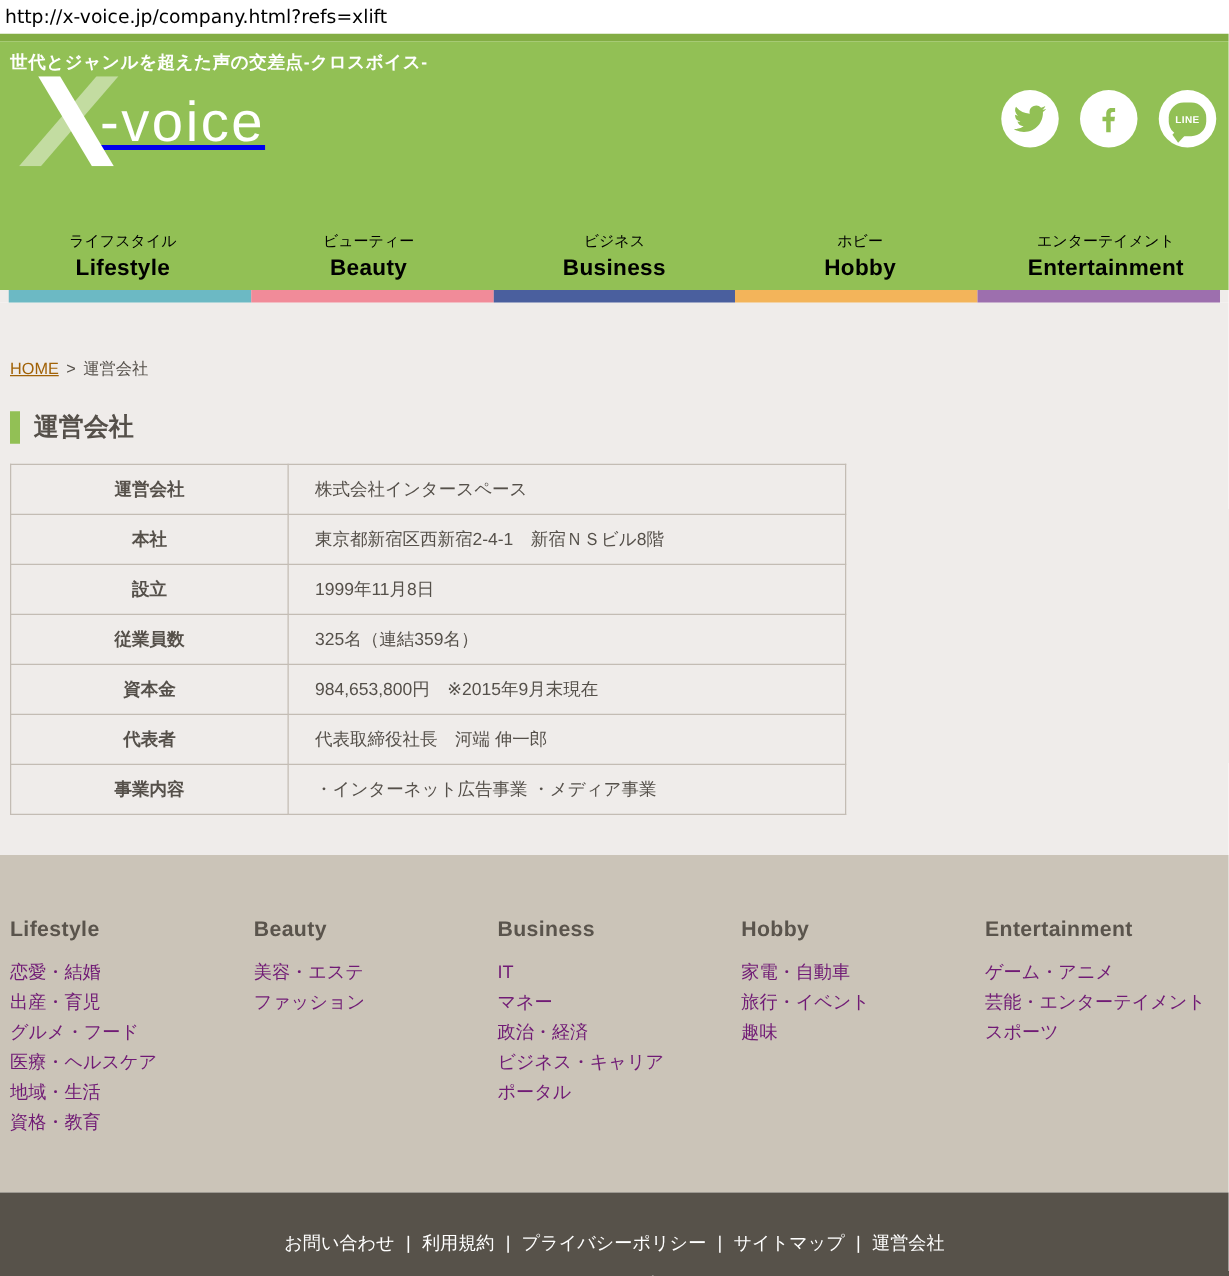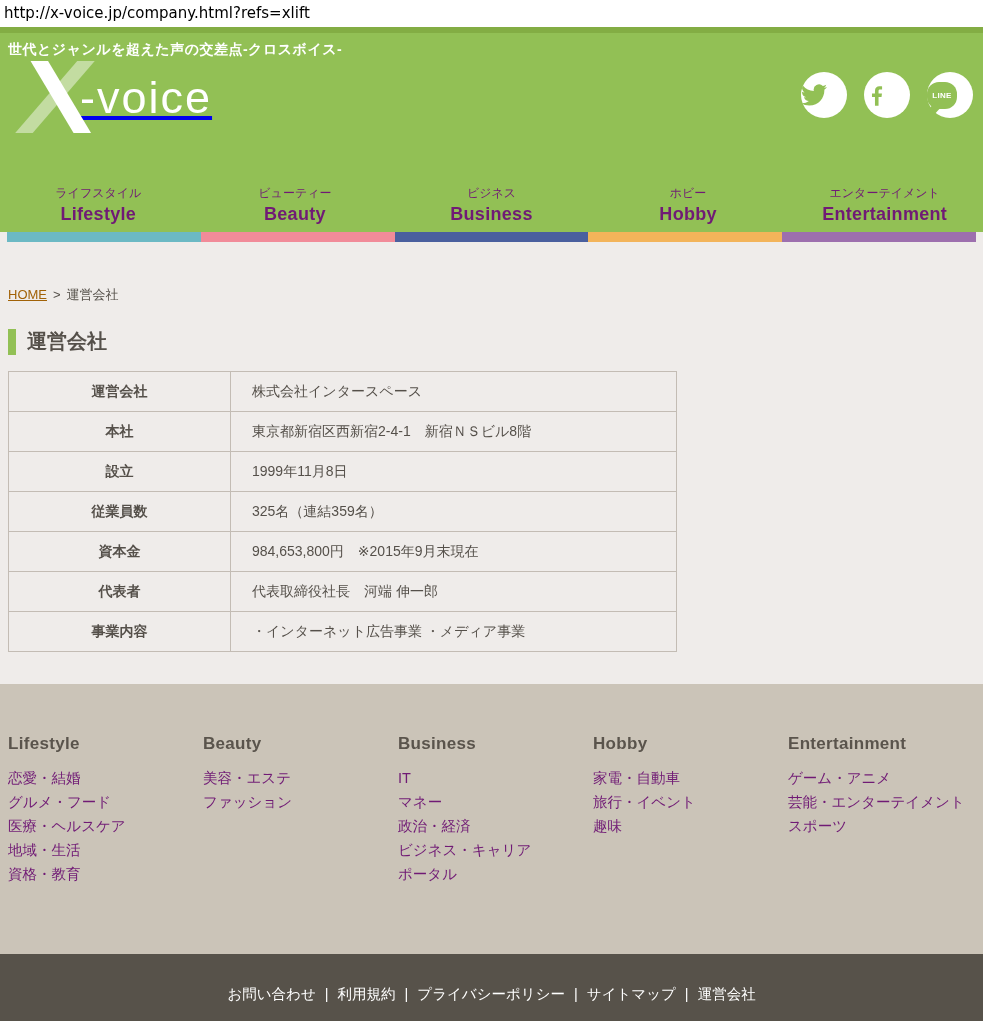--- a/index.html
+++ b/index.html
@@ -15,30 +15,30 @@
 
   
   .green-header { height:199px; background:#92c055; position:relative; }
   .tagline { color:#fff; font-weight:bold; font-size:14px; padding:8px 0 0 8px; letter-spacing:0.5px; }
   .logo { position:absolute; left:12px; top:28px; display:flex; align-items:center; }
   .logo svg { transform:skewX(-6deg); display:block; }
   .logo-rest { color:#fff; font-size:45px; letter-spacing:2px; margin-left:-16px; margin-top:2px;
                font-weight:normal; }
   .social { position:absolute; right:10px; top:39px; display:flex; gap:17px; }
   .social-circle { width:46px; height:46px; border-radius:50%; background:#fff;
-                   display:flex; align-items:center; cursor:pointer; }
+                   display:flex; align-items:center; justify-content:center; cursor:pointer; }
   .line-bubble { width:30px; height:27px; background:#92c055; border-radius:12px;
                  position:relative; display:flex; align-items:center; justify-content:center; }
   .line-bubble::after { content:''; position:absolute; bottom:-3px; left:4px; width:8px; height:8px;
                         background:#92c055; transform:rotate(55deg) skewX(12deg); }
   .line-text { color:#fff; font-size:8px; font-weight:bold; letter-spacing:0.3px; position:relative; }
 
   
   .main-nav { position:absolute; left:0; right:0; bottom:0; display:flex; }
-  .nav-item { flex:1; text-align:center; color:#701a75; text-decoration:none; padding-bottom:7px; display:block; }
+  .nav-item { flex:1; text-align:center; color:#000000; text-decoration:none; padding-bottom:7px; display:block; }
   .nav-jp { display:block; font-size:12px; margin-bottom:2px; }
   .nav-en { display:block; font-size:18px; font-weight:bold; letter-spacing:0.3px; }
 
   .strip-wrap { background:#efecea; padding:0 7px; }
   .color-strip { display:flex; height:10px; }
   .strip-seg { flex:1; }
 
   
   .content { background:#efecea; height:442px; }
   .breadcrumb { padding:44px 0 0 8px; font-size:13px; color:#55504a; }
@@ -177,20 +177,21 @@
         </tr>
       </tbody>
   </table>
 </main>
 
 <footer class="site-footer">
   <div class="footer-columns">
       <div class="footer-col">
         <h3>Lifestyle</h3>
         <a href="#">恋愛・結婚</a>
+        <a href="#">出産・育児</a>
         <a href="#">グルメ・フード</a>
         <a href="#">医療・ヘルスケア</a>
         <a href="#">地域・生活</a>
         <a href="#">資格・教育</a>
       </div>
       <div class="footer-col">
         <h3>Beauty</h3>
         <a href="#">美容・エステ</a>
         <a href="#">ファッション</a>
       </div>

